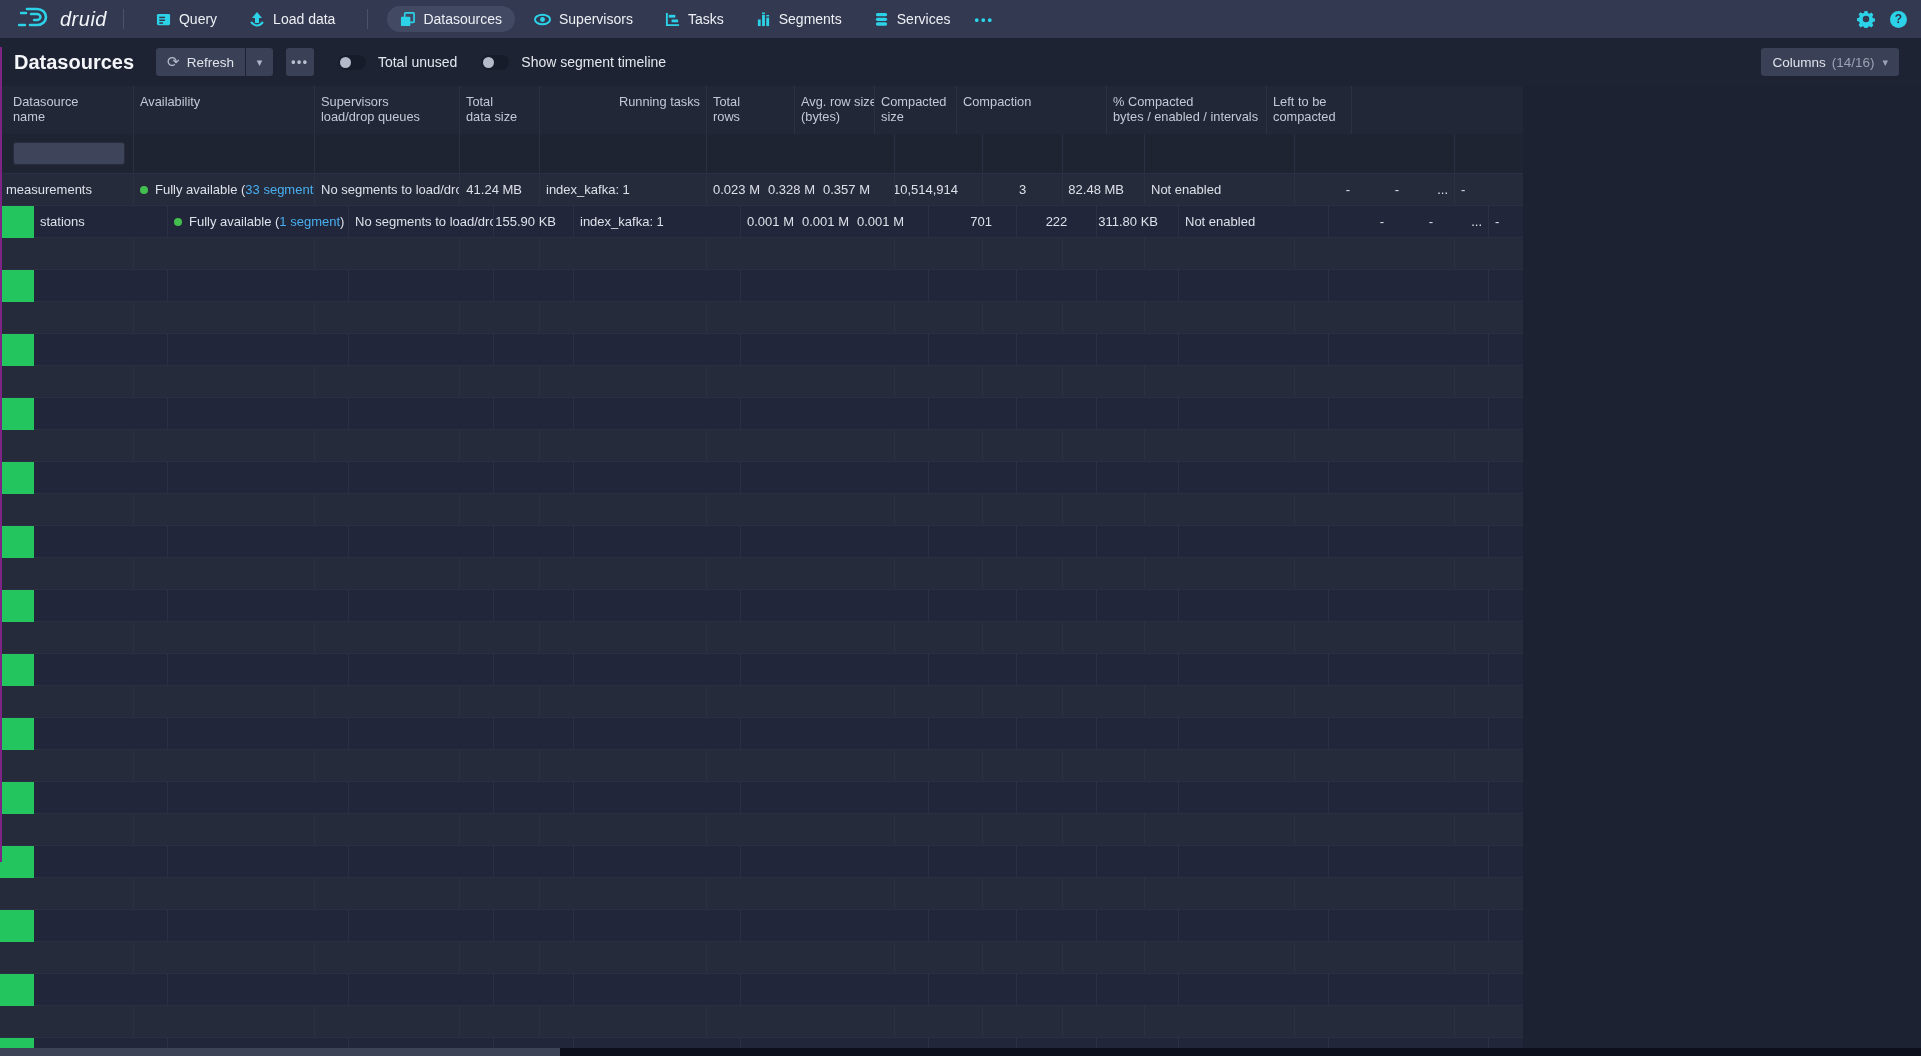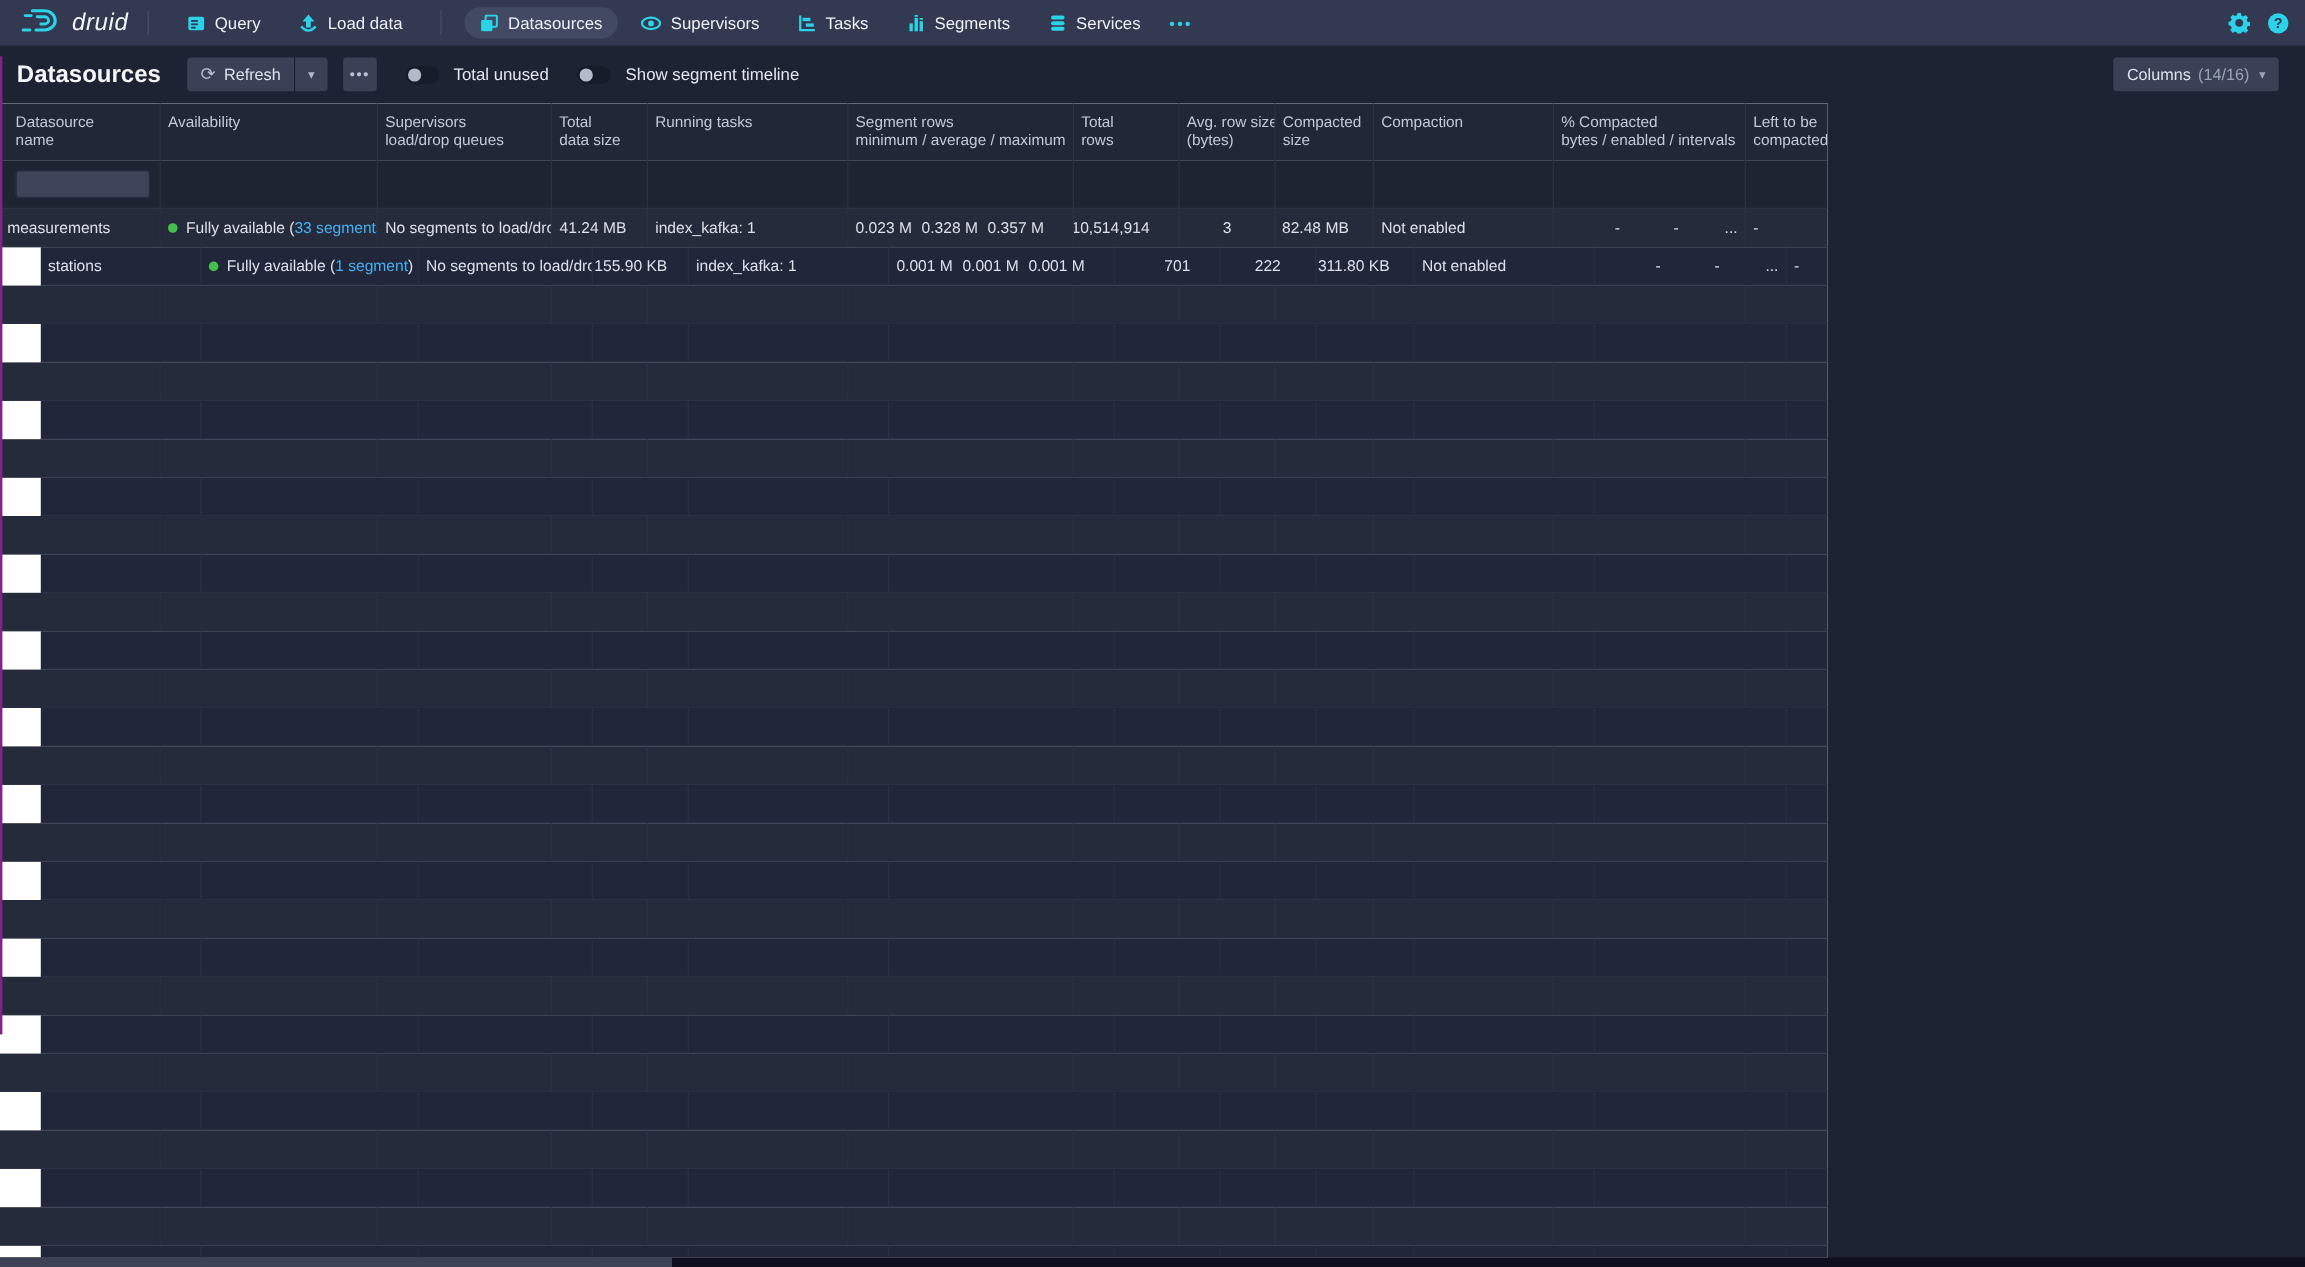--- a/index.html
+++ b/index.html
@@ -55,21 +55,21 @@
     width:11px; height:11px; border-radius:50%; background:#b3bac9; position:absolute; top:2px; left:2px;
   }
   .toggle-label{ font-size:14px; color:#e4e7ee; margin-left:12px; white-space:nowrap; }
   .toolbar-spacer{ flex:1; }
   .columns-btn{ padding:0 11px; gap:6px; font-size:13.5px; margin-right:8px; }
   .columns-count{ color:#9aa3b5; }
   .columns-caret{ color:#9aa3b5; font-size:11px; margin-left:2px; }
   
   .table-wrap{
     position:absolute; top:86px; left:0; width:1523px; height:962px;
-    overflow:hidden; background:#ffffff;
+    overflow:hidden; background:#22c55e;
   }
   .tr{ display:flex; width:1921px; }
   .td,.th{ flex:0 0 auto; border-right:1px solid var(--grid); overflow:hidden; white-space:nowrap; }
   .header-row{ height:48px; background:#222738; }
   .th{
     font-size:12.8px; line-height:15px; color:#c3c9d6; padding:8px 6px 0 6px;
   }
   .th:first-child, .td:first-child{ padding-left:13px; }
   .filter-row{ height:40px; background:#1f2433; border-bottom:1px solid var(--grid); }
   .filter-row .td{ height:100%; }
@@ -254,27 +254,23 @@
         <div></div>
       </div>
     <div class="th" style="width: 145px;">
         <div>Supervisors</div>
         <div>load/drop queues</div>
       </div>
     <div class="th" style="width: 80px;">
         <div>Total</div>
         <div>data size</div>
       </div>
-    <div class="th" style="width: 167px;">
+    <div class="th" style="width: 167px; text-align: right;">
         <div>Running tasks</div>
         <div></div>
-      </div>
-    <div class="th" style="width: 188px;">
-        <div>Segment rows</div>
-        <div>minimum / average / maximum</div>
       </div>
     <div class="th" style="width: 88px;">
         <div>Total</div>
         <div>rows</div>
       </div>
     <div class="th" style="width: 80px;">
         <div>Avg. row size</div>
         <div>(bytes)</div>
       </div>
     <div class="th" style="width: 82px;">

